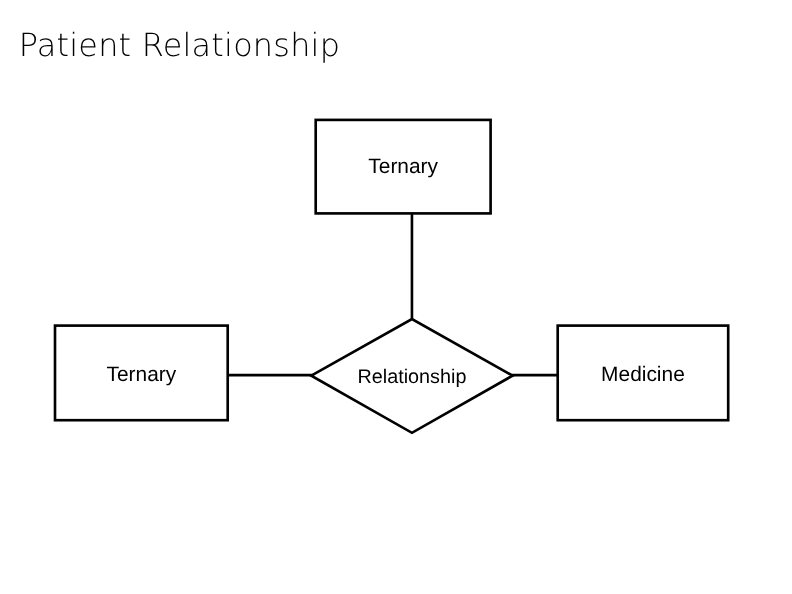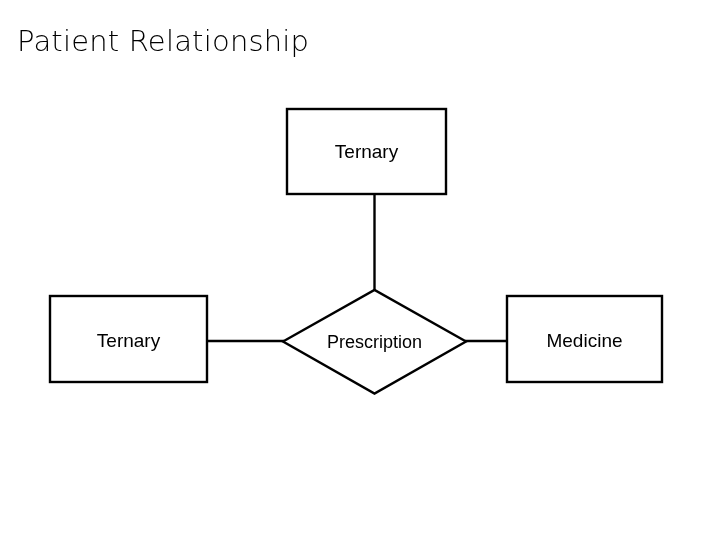--- a/index.html
+++ b/index.html
@@ -88,15 +88,15 @@
 
     <polygon class="relationship-diamond" points="283,341.5 374.5,290 466,341.5 374.5,393.5"></polygon>
   </svg>
 
   <div class="shape-label" id="label-medicine" style="left:366.5px; top:152px;">Ternary</div>
 
   <div class="shape-label" id="label-doctor" style="left:128.5px; top:341px;">Ternary</div>
 
   <div class="shape-label" id="label-patient" style="left:584.5px; top:341px;">Medicine</div>
 
-  <div class="shape-label" id="label-prescription" style="left:374.5px; top:342px;">Prescription</div>
+  <div class="shape-label" id="label-prescription" style="left:374.5px; top:342px;">Relationship</div>
 
 </div>
 
 </body></html>

